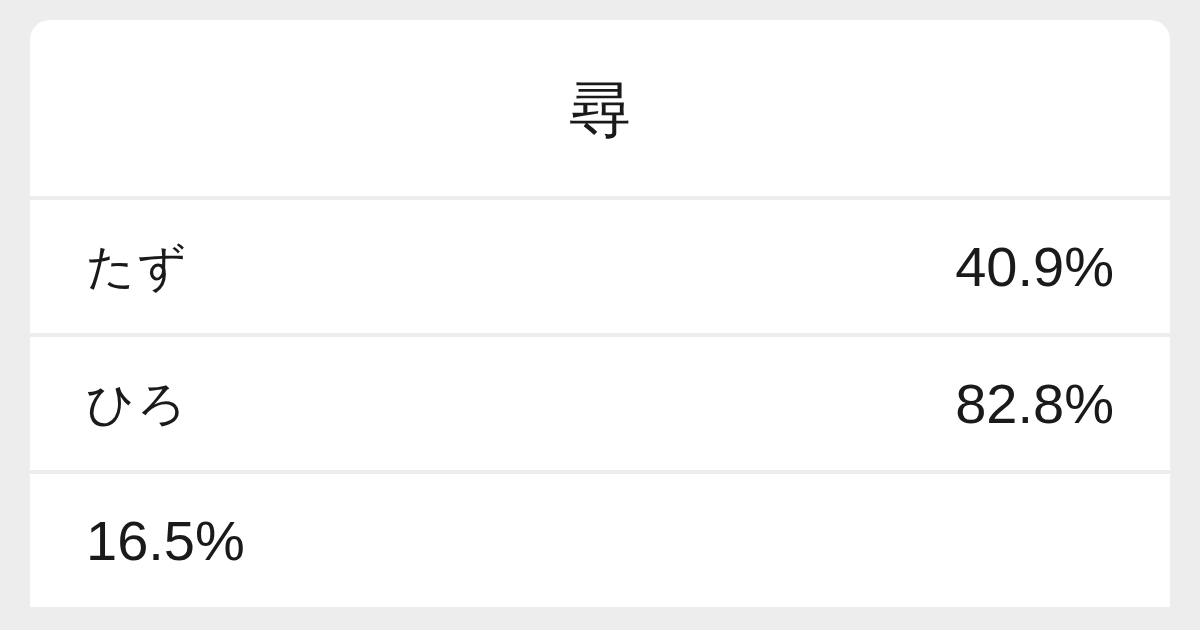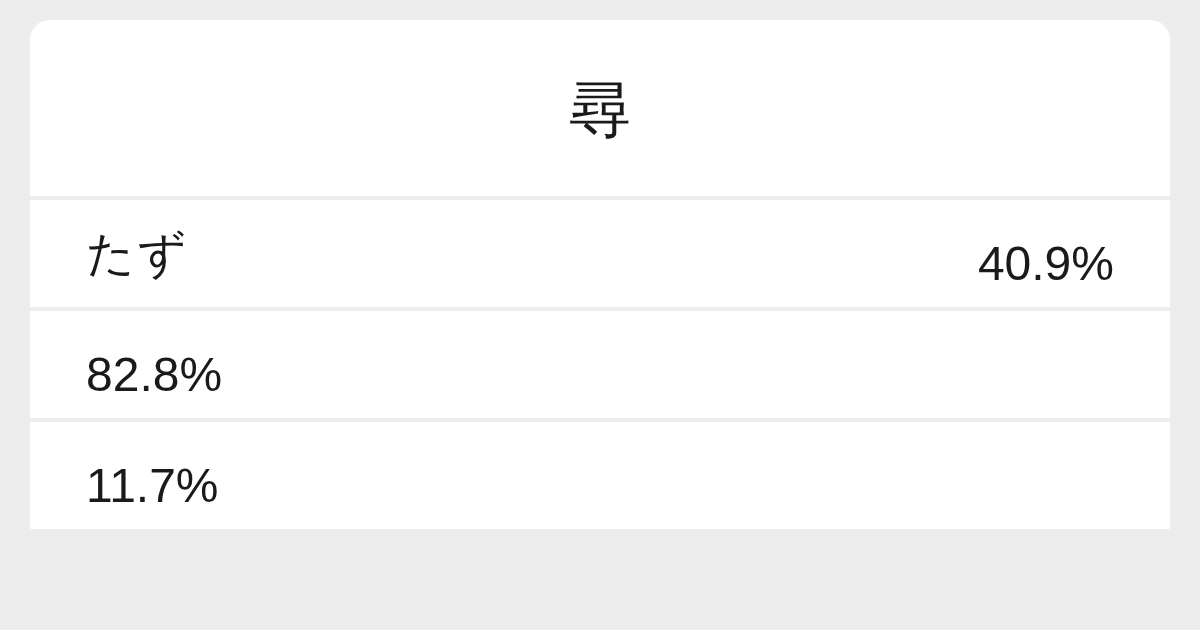--- a/index.html
+++ b/index.html
@@ -27,44 +27,44 @@
       border-bottom: 4px solid #ededed;
     }
     .header-title {
       font-size: 62px;
       font-weight: 400;
     }
     .row {
       display: flex;
       justify-content: space-between;
       align-items: center;
-      padding: 16px 56px;
+      padding: 34px 56px;
       border-bottom: 4px solid #ededed;
     }
     .reading {
       font-size: 48px;
       font-weight: 300;
       letter-spacing: 2px;
     }
     .percent {
-      font-size: 48px;
+      font-size: 56px;
       font-weight: 300;
-      margin-top: 20px;
     }
   </style>
 </head>
 <body>
 
 <div class="card">
   <div class="header">
     <div class="header-title">尋</div>
   </div>
   <div class="row">
     <span class="reading">たず</span>
     <span class="percent">40.9%</span>
   </div>
   <div class="row">
+    <span class="reading">ひろ</span>
     <span class="percent">82.8%</span>
   </div>
   <div class="row">
-    <span class="percent">11.7%</span>
+    <span class="percent">16.5%</span>
   </div>
 </div>
 
 </body></html>

